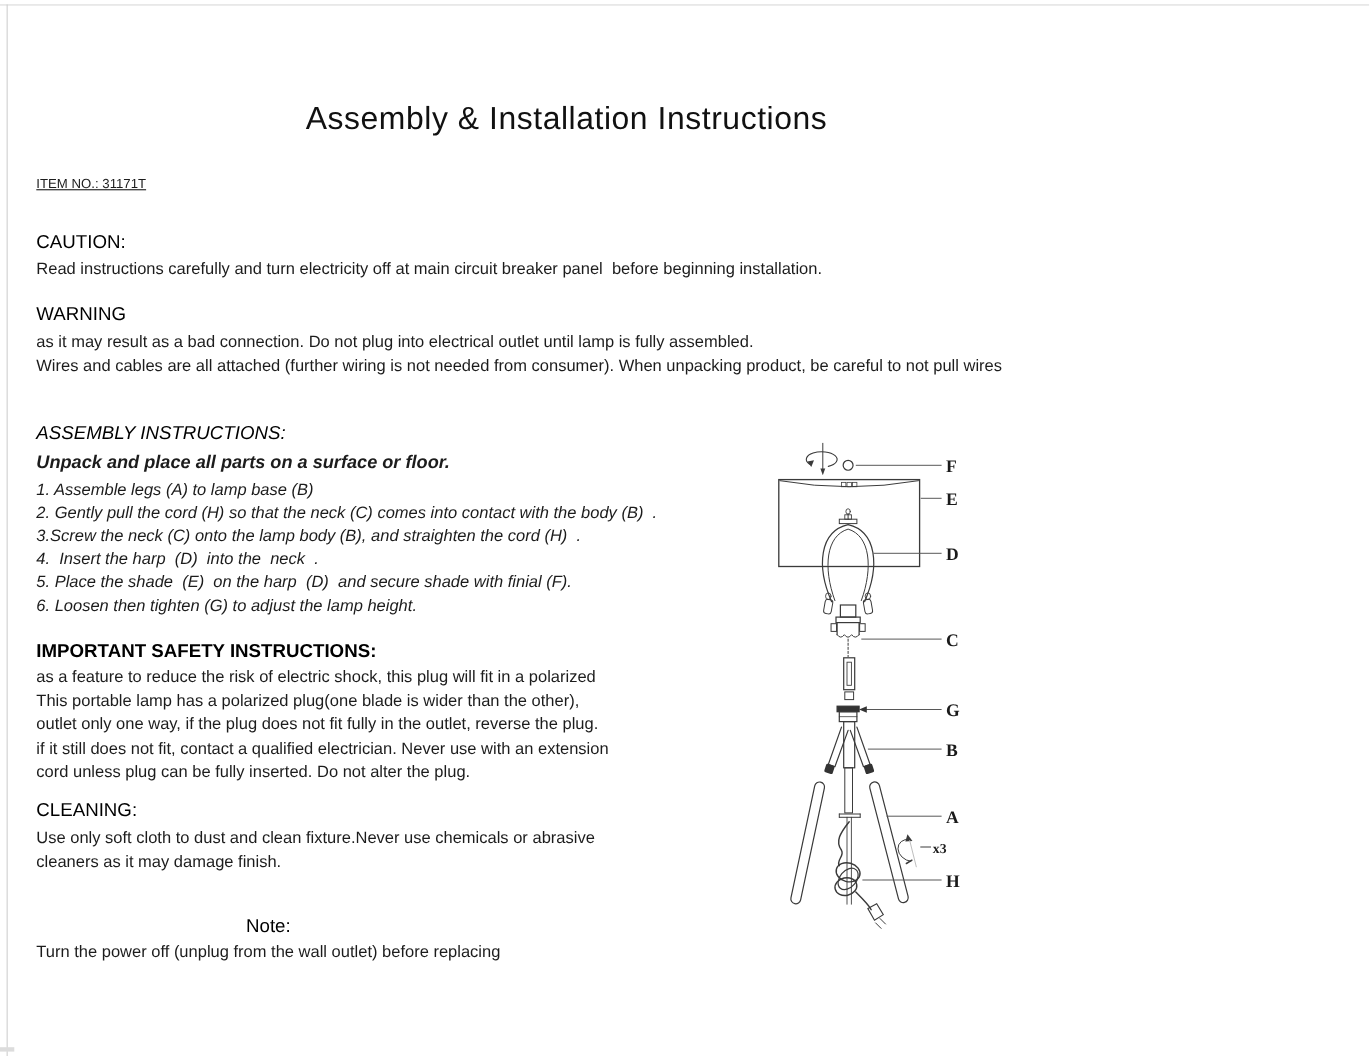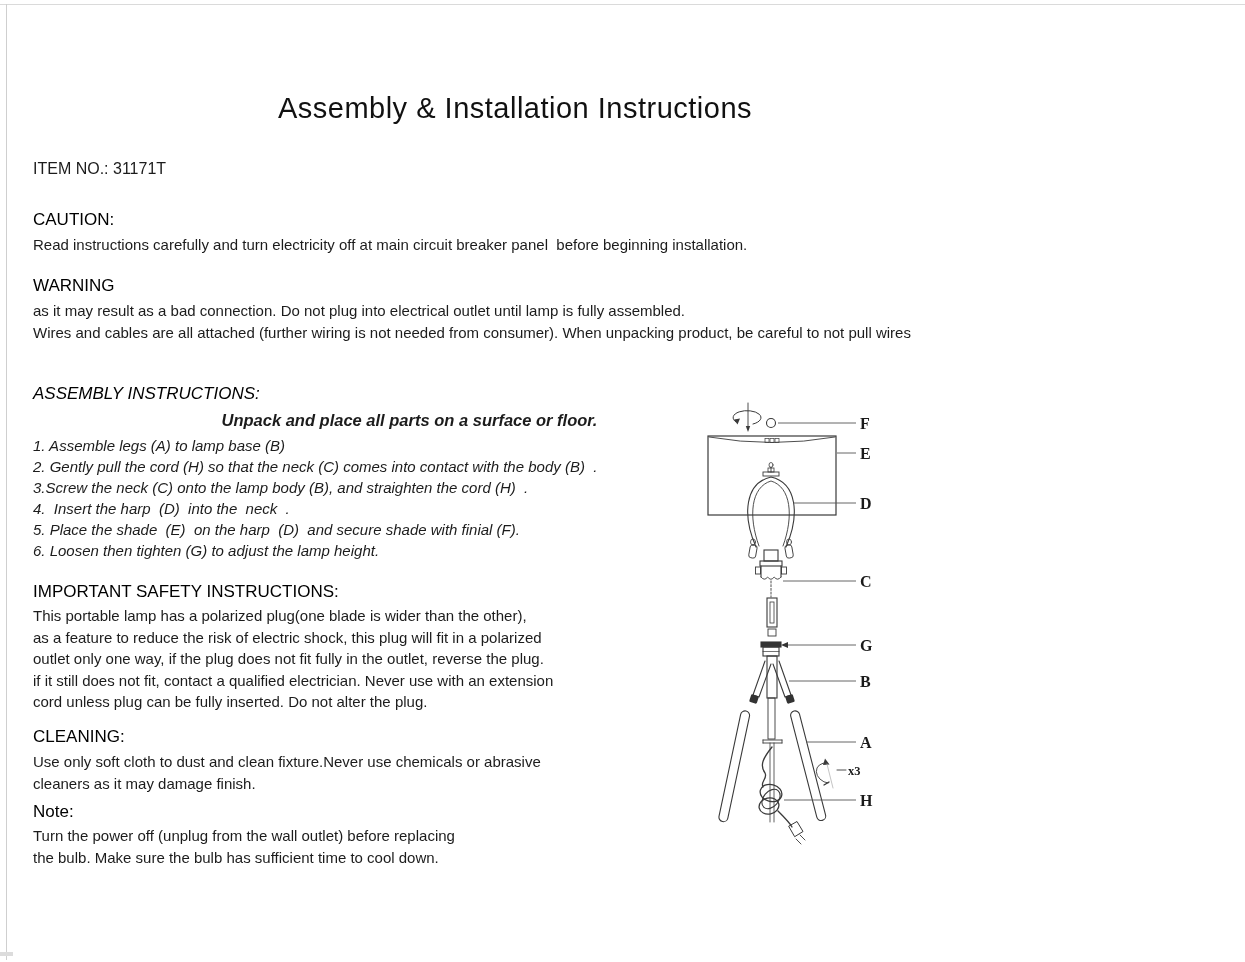--- a/index.html
+++ b/index.html
@@ -4,36 +4,36 @@
 <style>
   html,body{margin:0;padding:0;background:#ffffff;}
   .page{position:relative;width:1245px;height:961px;background:#ffffff;overflow:hidden;
         font-family:"Liberation Sans",sans-serif;color:#1c1c1c;}
   .edge-top{position:absolute;left:0;top:4px;width:1245px;height:1px;background:#dadada;}
   .edge-left{position:absolute;left:6px;top:4px;width:1px;height:956px;background:#cfcfcf;}
   .edge-bottom-tick{position:absolute;left:0;top:952px;width:13px;height:4px;background:#dcdcdc;}
 
   .title{position:absolute;left:0;top:92px;width:1030px;text-align:center;
          font-size:29px;font-weight:400;color:#111;letter-spacing:0.5px;}
-  .item-no{position:absolute;left:33px;top:160px;font-size:16px;}
+  .item-no{position:absolute;left:33px;top:160px;font-size:12px;text-decoration:underline;}
 
   .section{position:absolute;left:33px;}
   .sec-heading{font-size:17px;line-height:20px;font-weight:400;margin:0 0 4px 0;color:#000000;}
-  .sec-heading.bold{font-weight:400;}
+  .sec-heading.bold{font-weight:700;}
   .body-line{font-size:15px;line-height:21.5px;white-space:pre;}
   .steps .body-line{line-height:21px;}
-  .subheading{font-size:16.5px;font-weight:700;line-height:22px;margin:5px 0 4px 0;text-align:right;}
+  .subheading{font-size:16.5px;font-weight:700;line-height:22px;margin:5px 0 4px 0;}
 
   .sec-caution{top:210px;}
   .sec-warning{top:276px;}
   .sec-assembly{top:384px;font-style:italic;}
   .sec-safety{top:582px;}
   .sec-safety .body-line{line-height:21.6px;}
   .sec-cleaning{top:727px;}
-  .sec-note{top:802px;}
+  .sec-note{top:832px;text-align:center;}
   .sec-warning .sec-heading{margin-bottom:4px;}
   .sec-assembly .sec-heading{margin-bottom:5px;}
   .sec-safety .sec-heading{margin-bottom:3px;}
   .sec-note .sec-heading{margin-bottom:3px;}
 
   .diagram{position:absolute;left:690px;top:395px;width:200px;height:465px;}
   .diagram svg{display:block;}
   .diagram text{font-family:"Liberation Serif",serif;font-size:16px;font-weight:600;fill:#1a1a1a;}
   .diagram text.x3{font-size:12.5px;font-weight:700;}
 </style>
@@ -67,37 +67,36 @@
       <div class="body-line">2. Gently pull the cord (H) so that the neck (C) comes into contact with the body (B)  .</div>
       <div class="body-line">3.Screw the neck (C) onto the lamp body (B), and straighten the cord (H)  .</div>
       <div class="body-line">4.  Insert the harp  (D)  into the  neck  .</div>
       <div class="body-line">5. Place the shade  (E)  on the harp  (D)  and secure shade with finial (F).</div>
       <div class="body-line">6. Loosen then tighten (G) to adjust the lamp height.</div>
     </div>
   </div>
 
   <div class="section sec-safety">
     <div class="sec-heading bold">IMPORTANT SAFETY INSTRUCTIONS:</div>
+    <div class="body-line">as a feature to reduce the risk of electric shock, this plug will fit in a polarized</div>
     <div class="body-line">This portable lamp has a polarized plug(one blade is wider than the other),</div>
-    <div class="body-line">as a feature to reduce the risk of electric shock, this plug will fit in a polarized</div>
     <div class="body-line">outlet only one way, if the plug does not fit fully in the outlet, reverse the plug.</div>
     <div class="body-line">if it still does not fit, contact a qualified electrician. Never use with an extension</div>
     <div class="body-line">cord unless plug can be fully inserted. Do not alter the plug.</div>
   </div>
 
   <div class="section sec-cleaning">
     <div class="sec-heading">CLEANING:</div>
     <div class="body-line">Use only soft cloth to dust and clean fixture.Never use chemicals or abrasive</div>
     <div class="body-line">cleaners as it may damage finish.</div>
   </div>
 
   <div class="section sec-note">
     <div class="sec-heading">Note:</div>
     <div class="body-line">Turn the power off (unplug from the wall outlet) before replacing</div>
-    <div class="body-line">the bulb. Make sure the bulb has sufficient time to cool down.</div>
   </div>
 
   <div class="diagram">
     <svg width="200" height="465" viewBox="0 0 200 465">
       <g stroke="#3a3a3a" fill="none" stroke-width="1.1" stroke-linecap="round">
 
         <path d="M58,8 L58,31" stroke-width="0.9"></path>
         <path d="M58,37 L55.8,31 L60.2,31 Z" fill="#3a3a3a" stroke="none"></path>
         <path d="M46,27 A14,7 0 1 1 63,29" stroke-width="1"></path>
         <path d="M44,24.5 L50,23.5 L47.5,29.5 Z" fill="#3a3a3a" stroke="none"></path>

